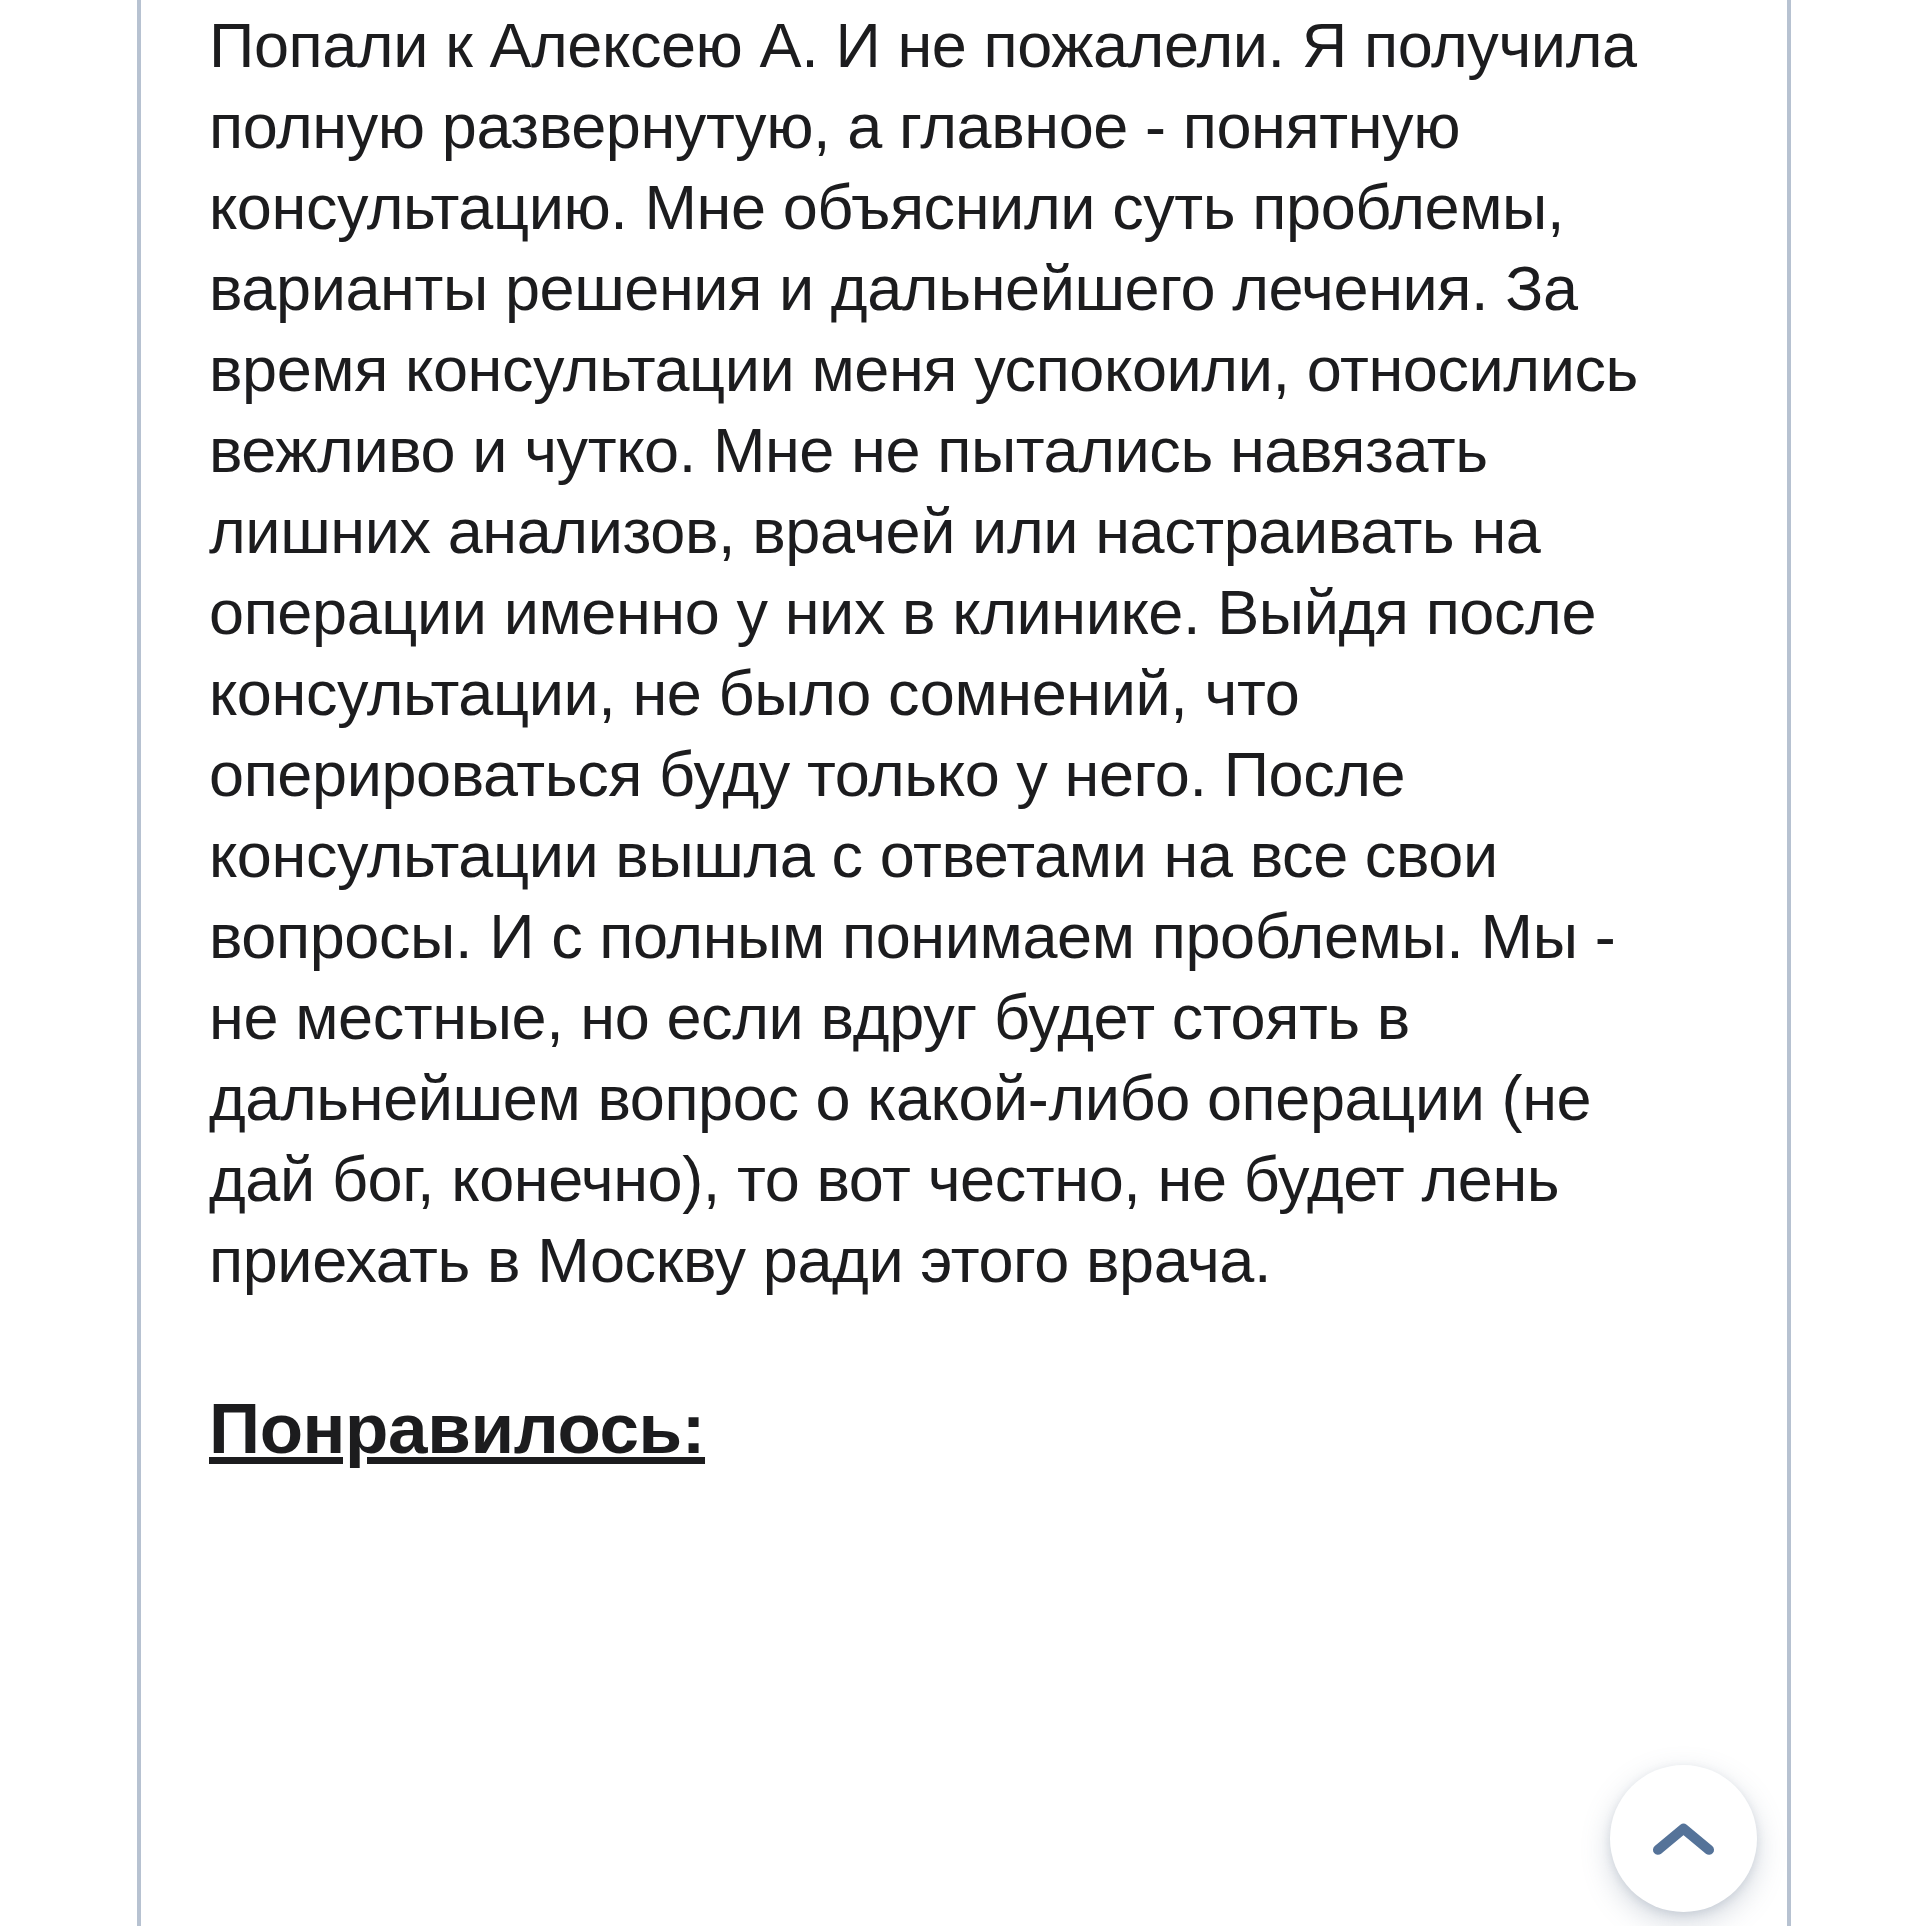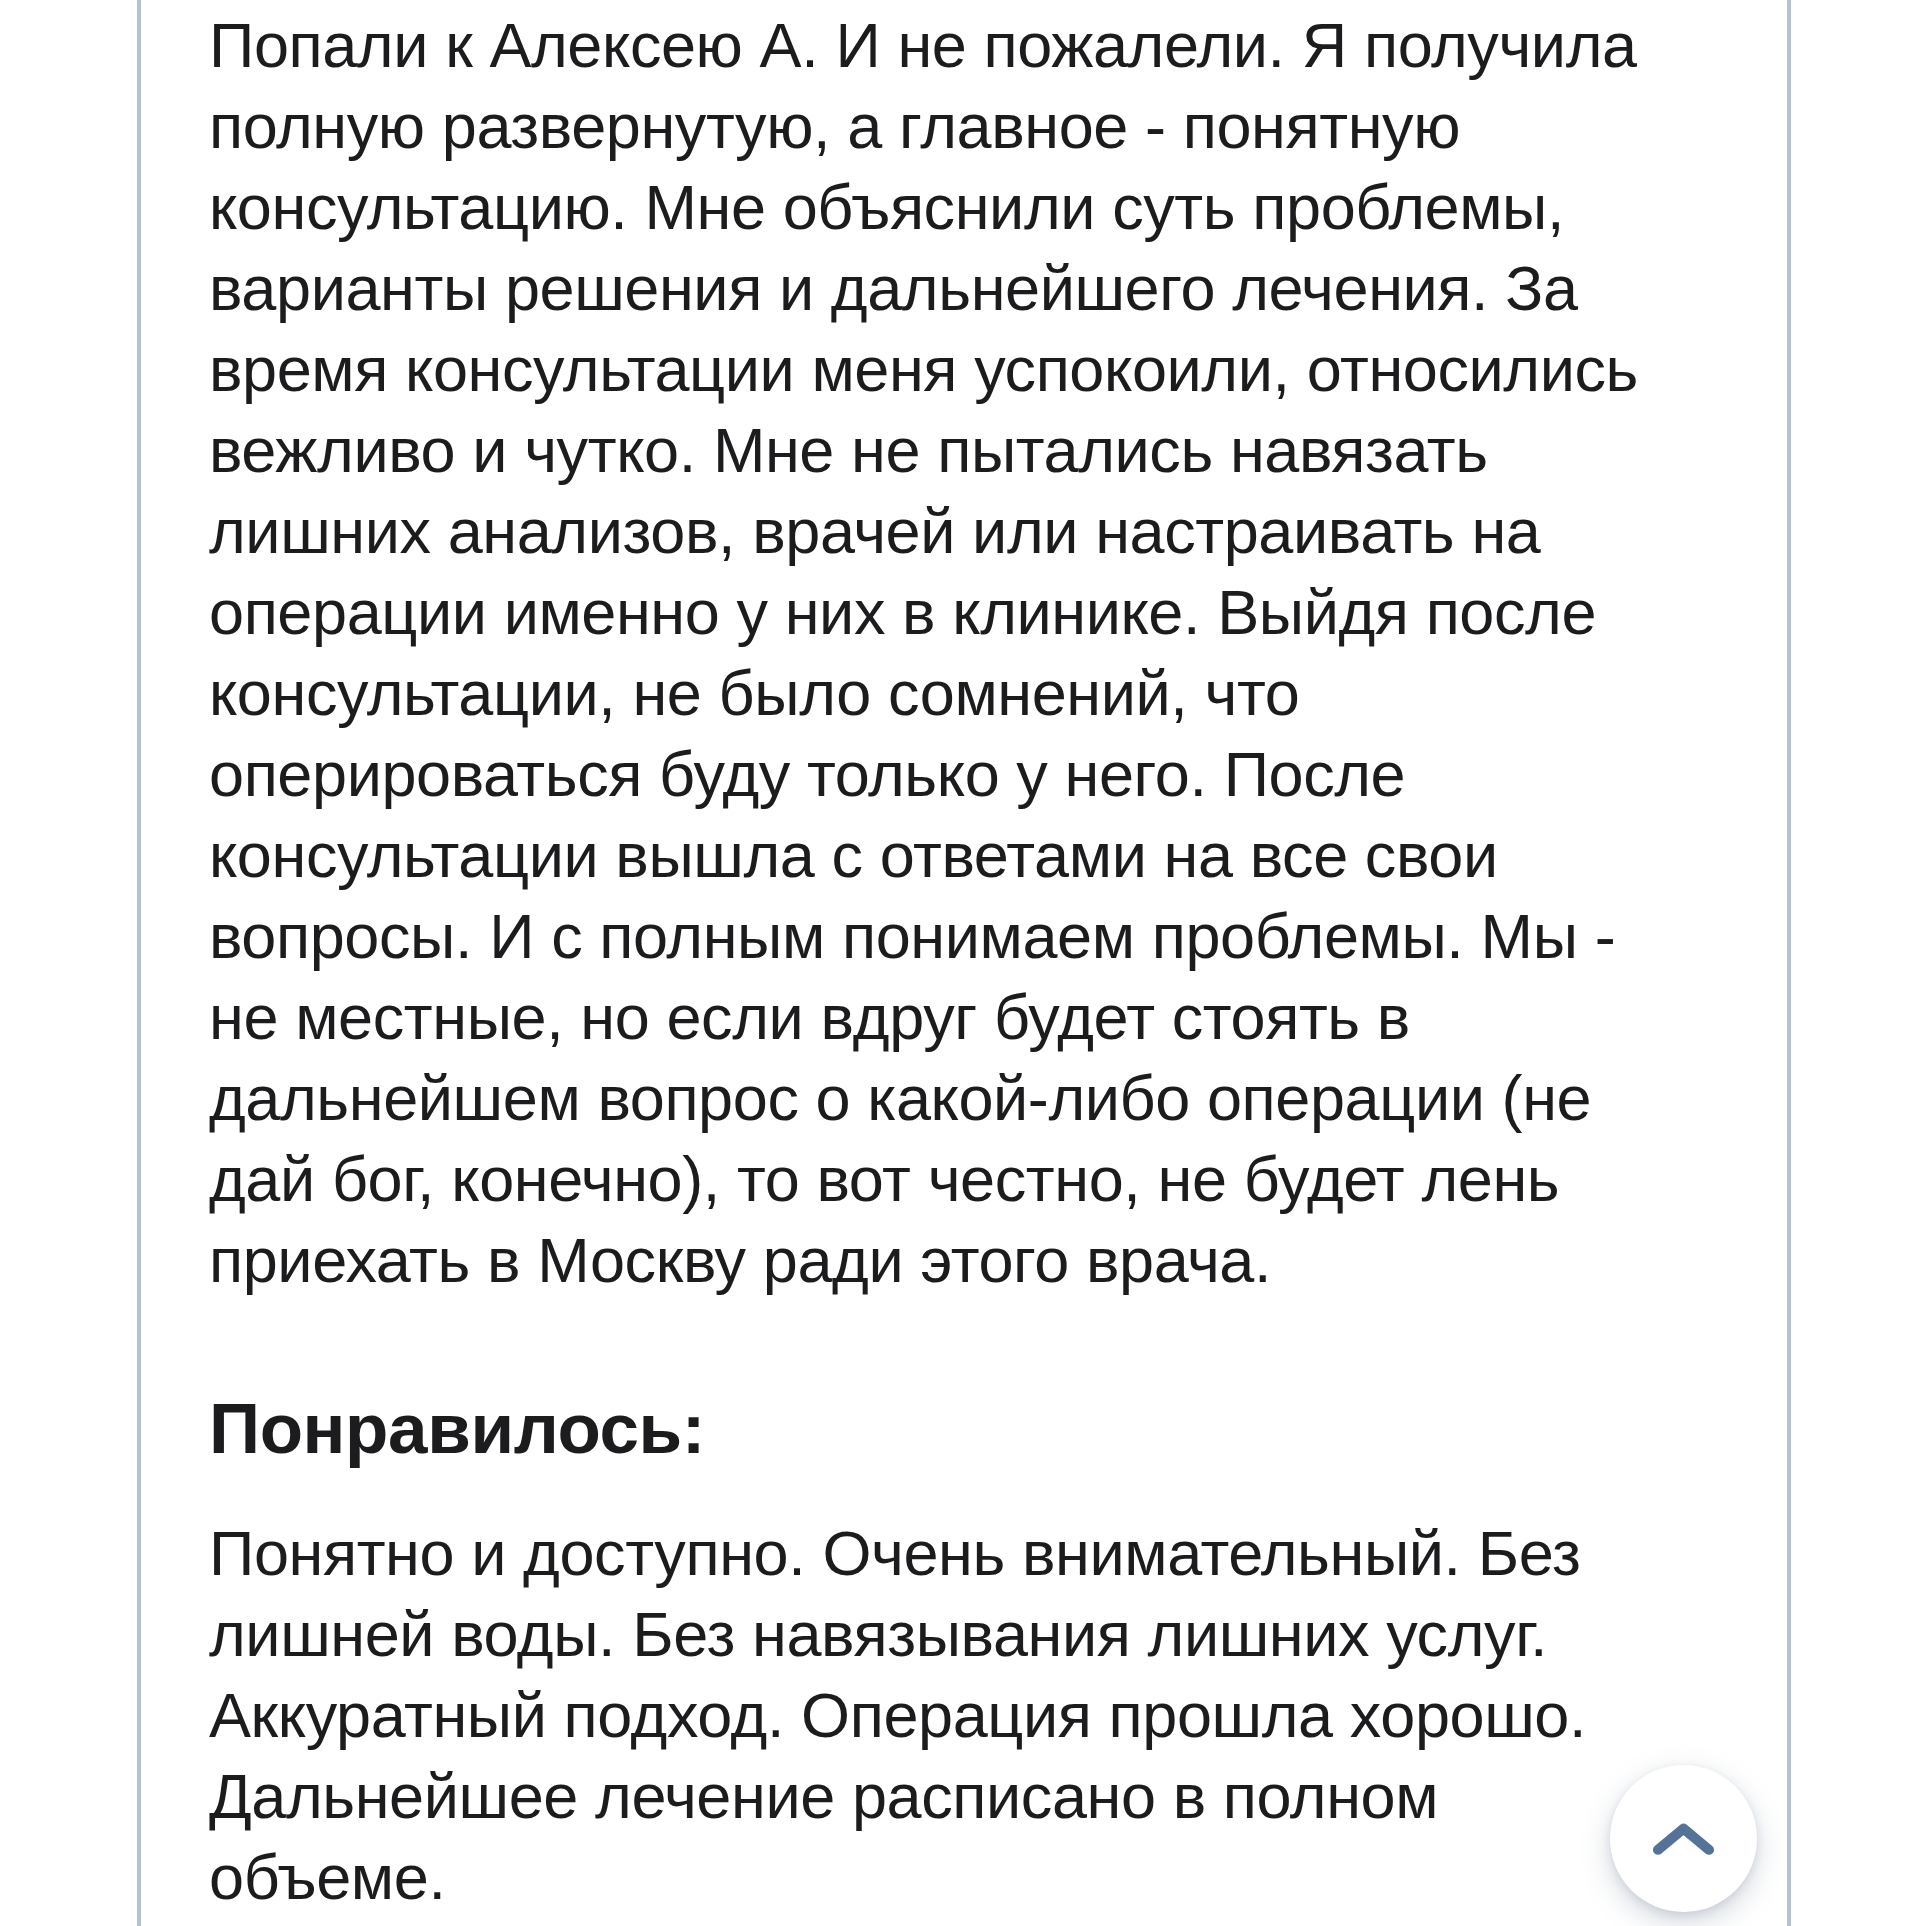--- a/index.html
+++ b/index.html
@@ -43,20 +43,21 @@
     font-weight: 400;
   }
   .liked-heading {
     margin: 82px 0 0 0;
     font-size: 71px;
     line-height: 91px;
     letter-spacing: -0.4px;
     color: #1c1c1e;
     font-weight: 700;
     white-space: pre;
+    text-decoration: underline;
   }
   .body-text.liked {
     margin-top: 39px;
   }
   .scroll-top {
     position: absolute;
     left: 1610px;
     top: 1765px;
     width: 147px;
     height: 147px;
@@ -98,25 +99,20 @@
 оперироваться буду только у него. После
 консультации вышла с ответами на все свои
 вопросы. И с полным понимаем проблемы. Мы -
 не местные, но если вдруг будет стоять в
 дальнейшем вопрос о какой-либо операции (не
 дай бог, конечно), то вот честно, не будет лень
 приехать в Москву ради этого врача.</p>
 
     <h2 class="liked-heading">Понравилось:</h2>
 
-    <p class="body-text liked">Понятно и доступно. Очень внимательный. Без
-лишней воды. Без навязывания лишних услуг.
-Аккуратный подход. Операция прошла хорошо.
-Дальнейшее лечение расписано в полном
-объеме.</p>
   </div>
 
   <button class="scroll-top" type="button">
     <svg viewBox="0 0 100 60" fill="none" xmlns="http://www.w3.org/2000/svg">
       <path d="M14 46 L50 16 L86 46" stroke="#557399" stroke-width="14" stroke-linecap="round" stroke-linejoin="round"></path>
     </svg>
   </button>
 
 </div>
 

